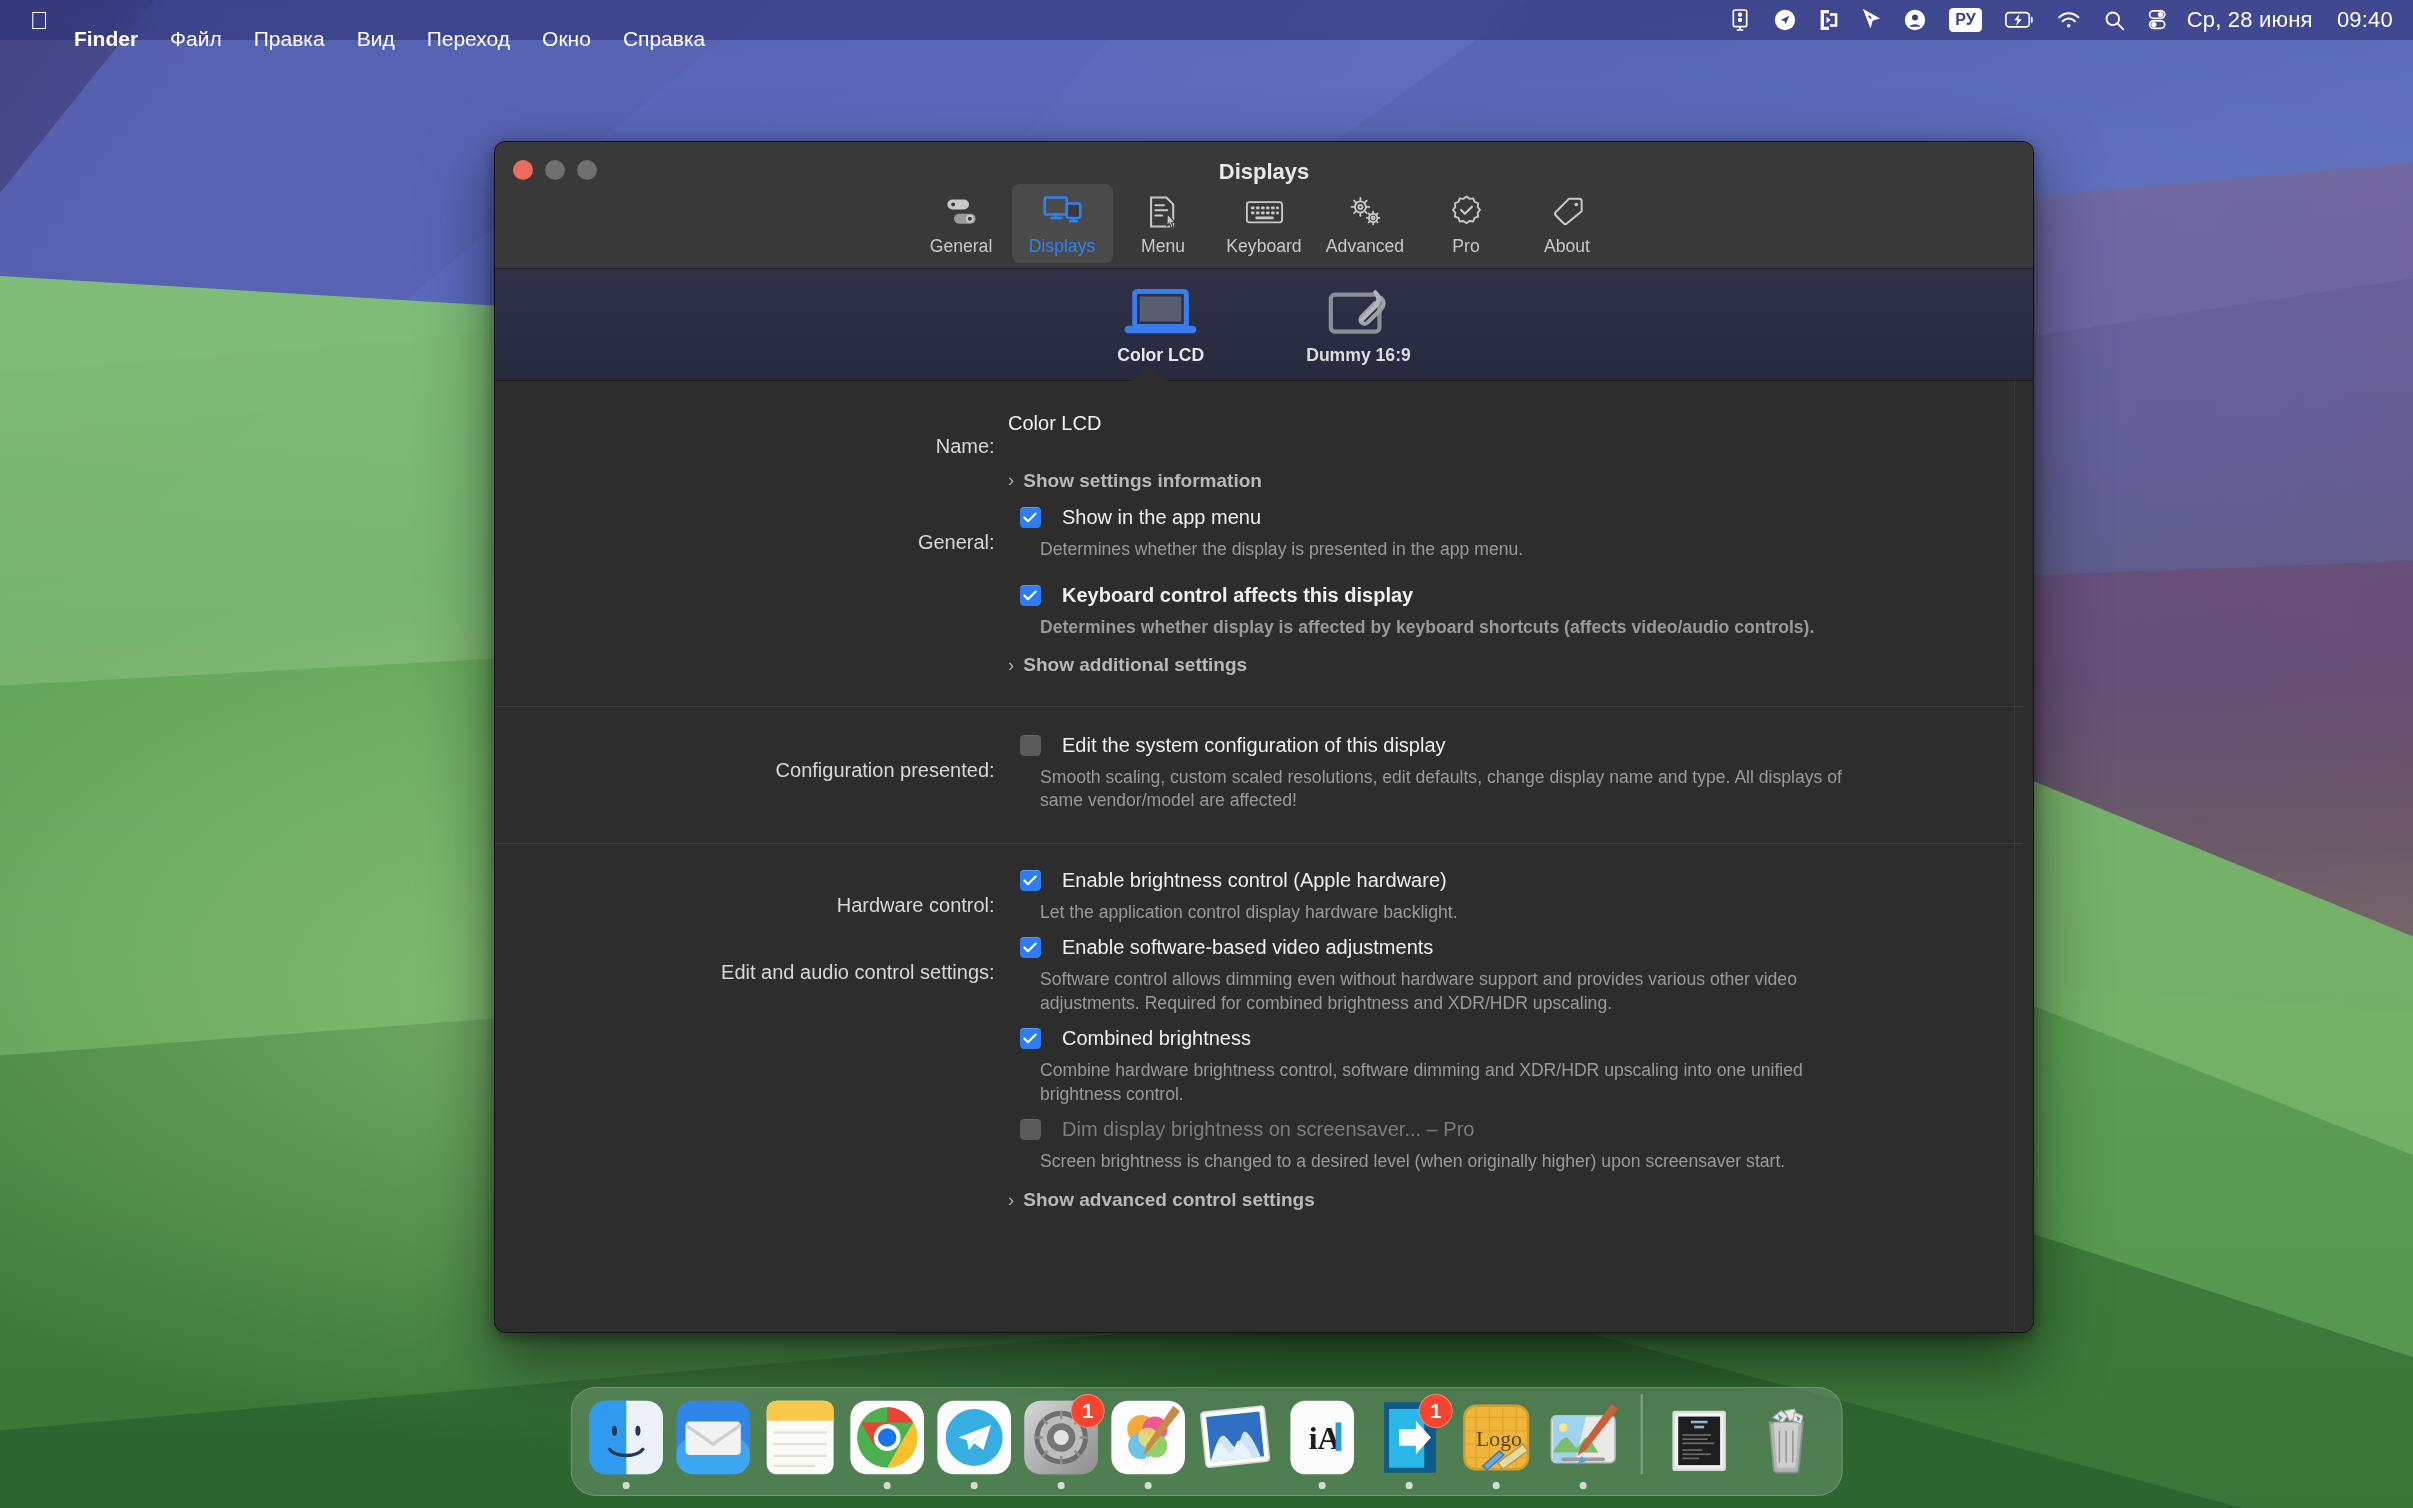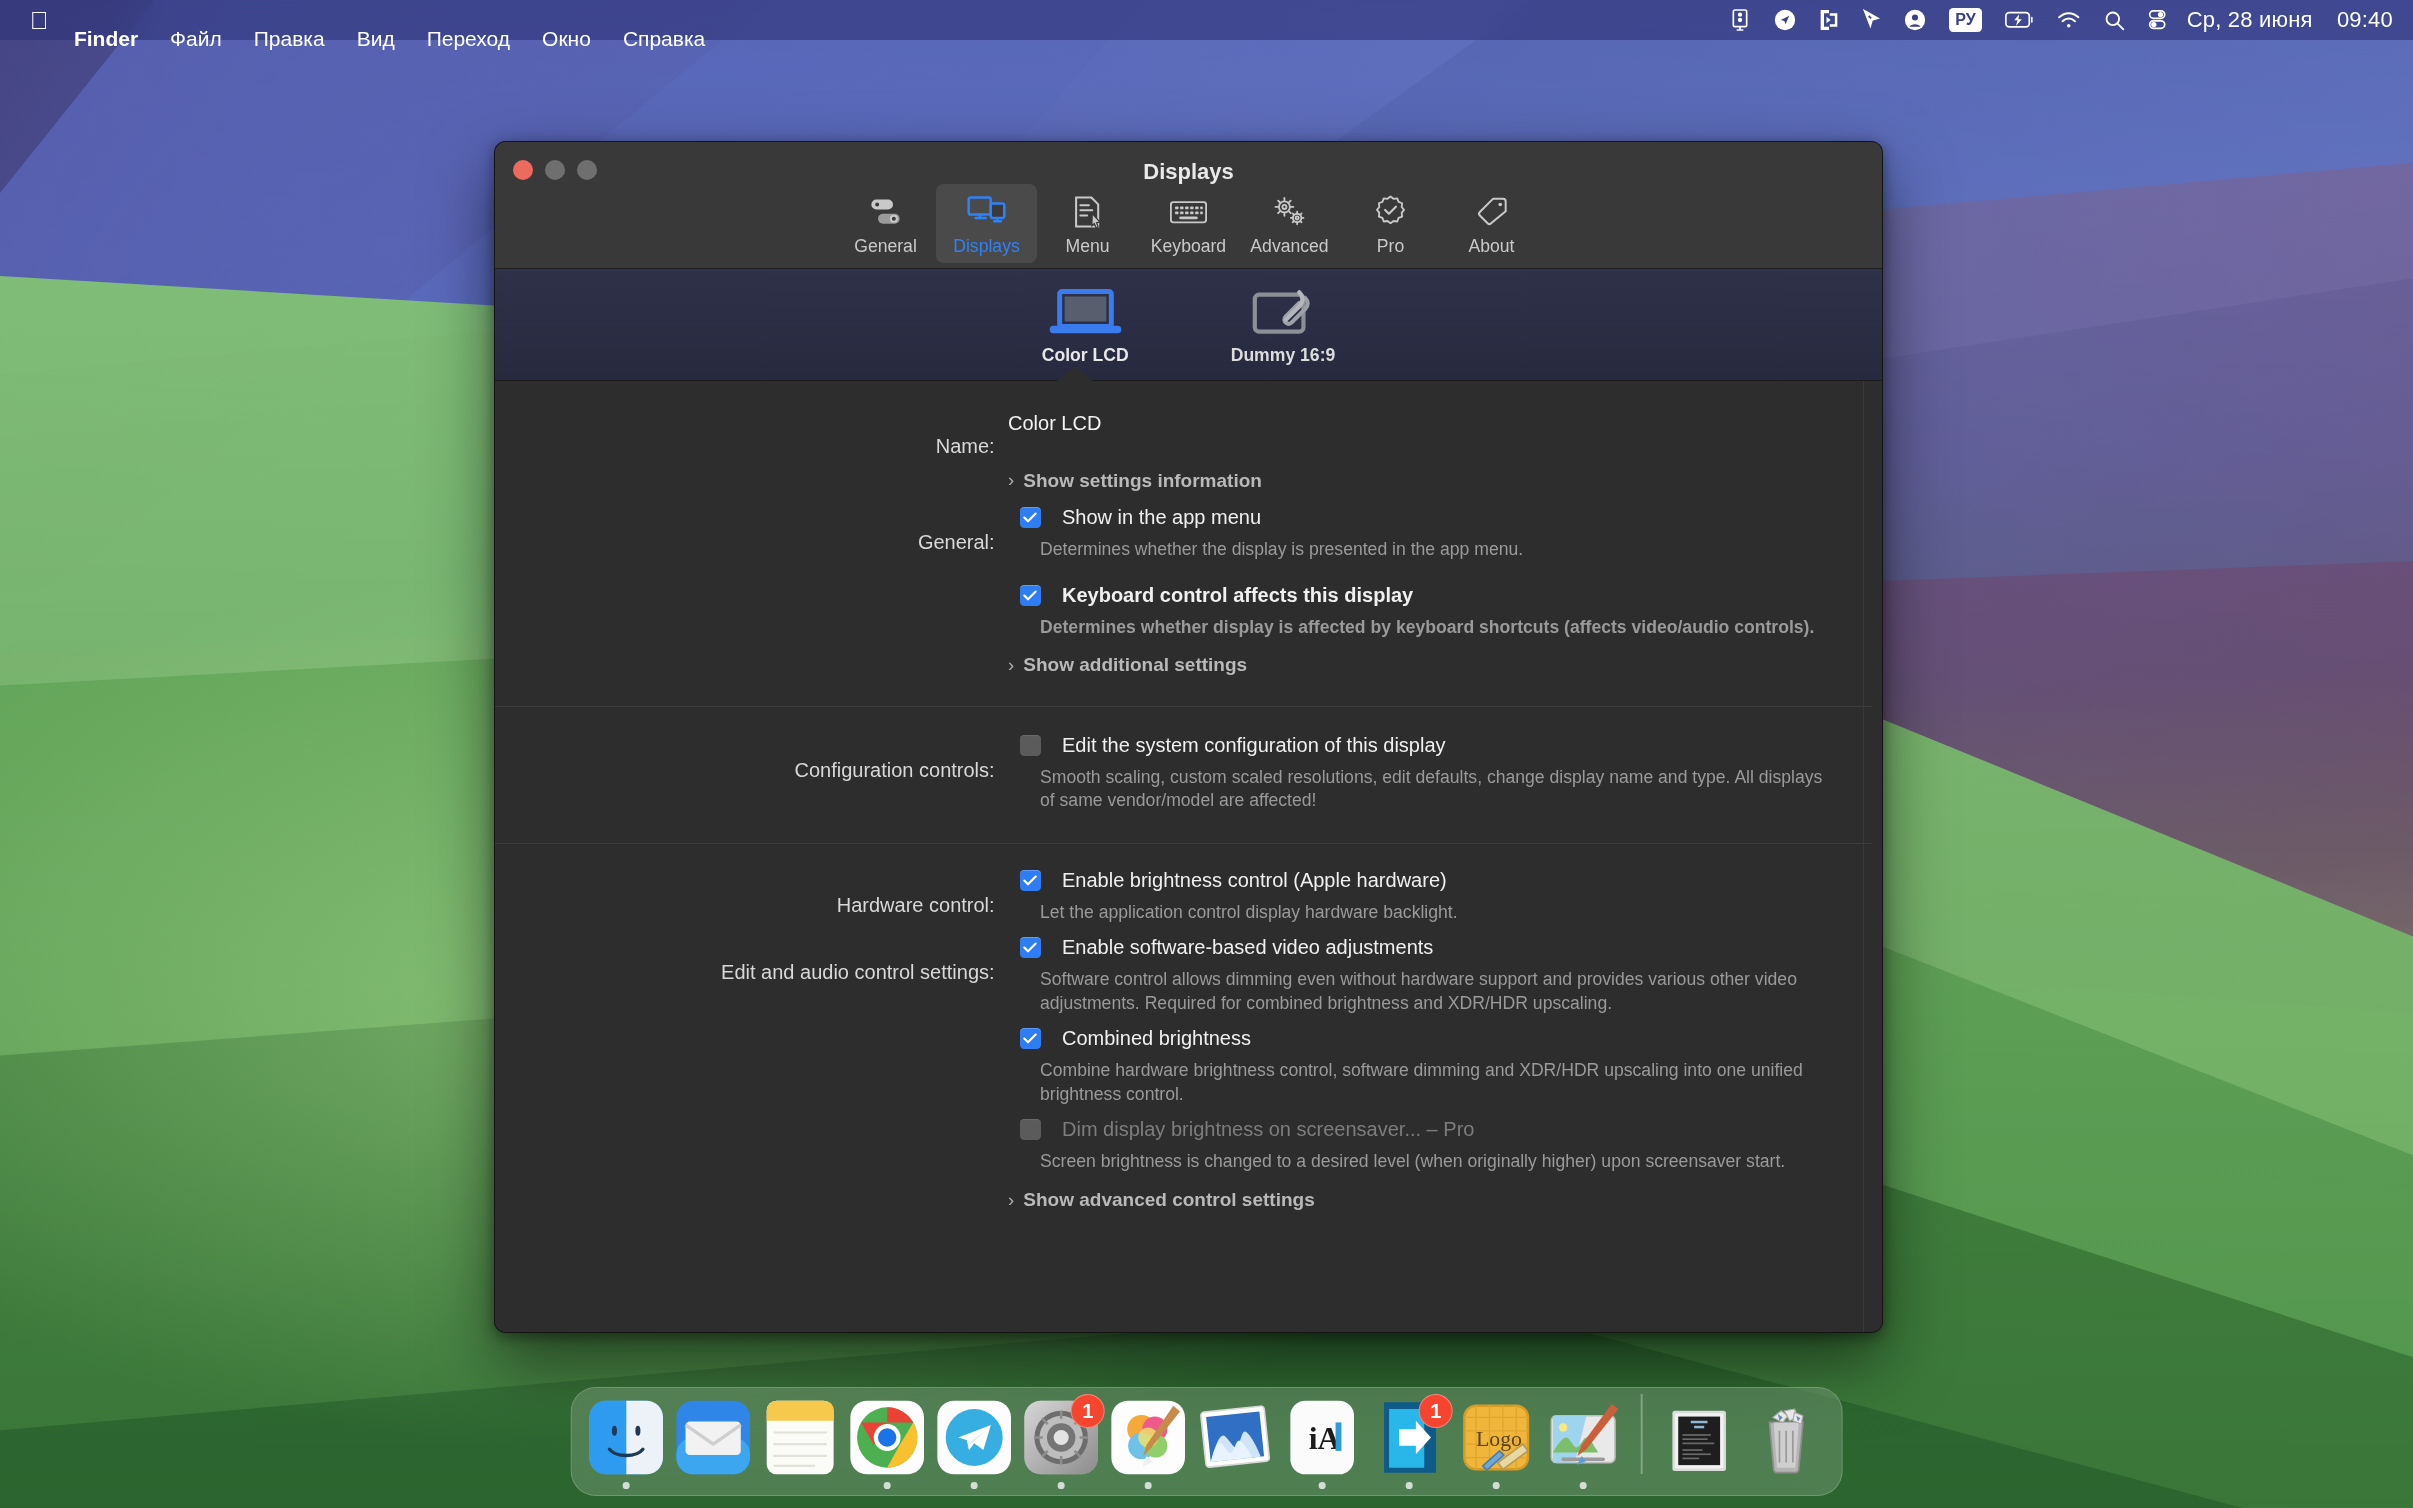--- a/index.html
+++ b/index.html
@@ -79,21 +79,21 @@
   .status-item svg { display:block; }
   .ru-badge {
     background:#fff; color:#3a3f8a; font-size:16px; font-weight:bold;
     border-radius:4.2px; padding:1.7px 5.9px; line-height:1.25;
   }
   #clock { font-size:22px; padding-left:8.4px; white-space:nowrap; letter-spacing:0.2px; }
   #clock .sep { display:inline-block; width:11.7px; }
 
   
   #window {
-    position:absolute; left:494px; top:141px; width:1389px; height:1192px;
+    position:absolute; left:494px; top:141px; width:1540px; height:1192px;
     background:#2d2d2d;
     border-radius:11.7px;
     box-shadow:0 28.5px 67px rgba(0,0,0,.52), 0 3.4px 13.4px rgba(0,0,0,.4);
     overflow:hidden;
     z-index:20;
     border:0.8px solid rgba(0,0,0,.55);
   }
 
   
   #titlebar {
@@ -498,21 +498,21 @@
             <span class="dlabel">Show additional settings</span>
           </div>
         </div>
       </div>
     </div>
 
     <div class="sep-line" style="margin-top:28.5px;"></div>
 
     <div style="padding-top:27px;">
       <div class="row">
-        <div class="row-label">Configuration controls:</div>
+        <div class="row-label">Configuration presented:</div>
         <div class="row-body">
           <div class="check-line">
             <span class="cb off"></span>
             <span class="cb-label">Edit the system configuration of this display</span>
           </div>
           <div class="hint" style="margin:9.2px 0 0 32px; max-width:846px;">Smooth scaling, custom scaled resolutions, edit defaults, change display name and type. All displays of same vendor/model are affected!</div>
         </div>
       </div>
     </div>
 

